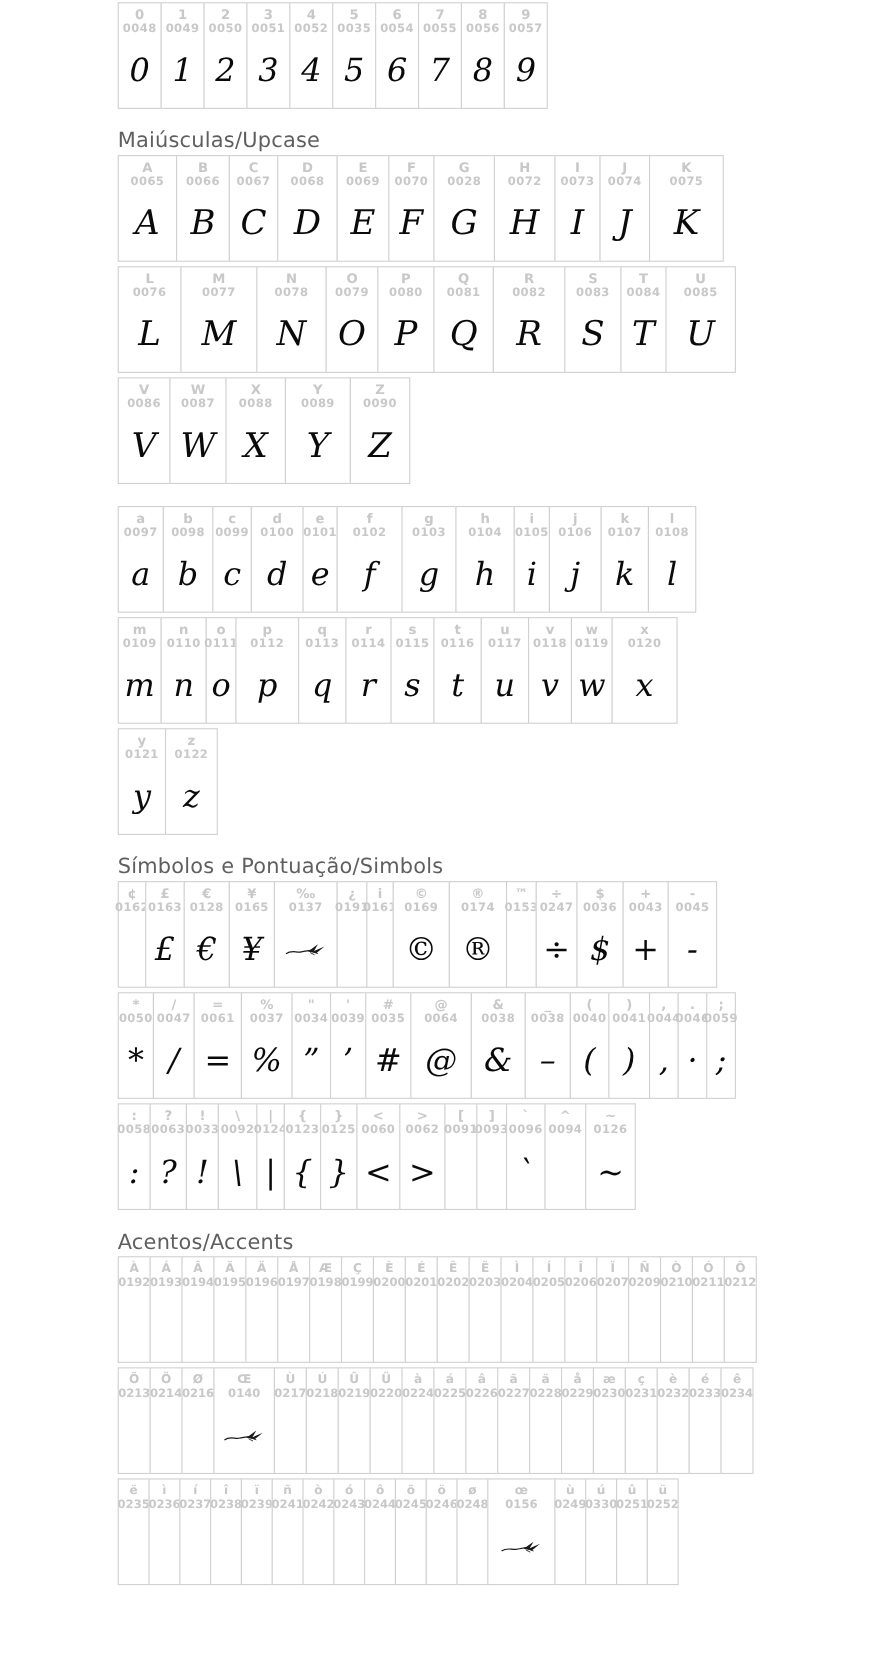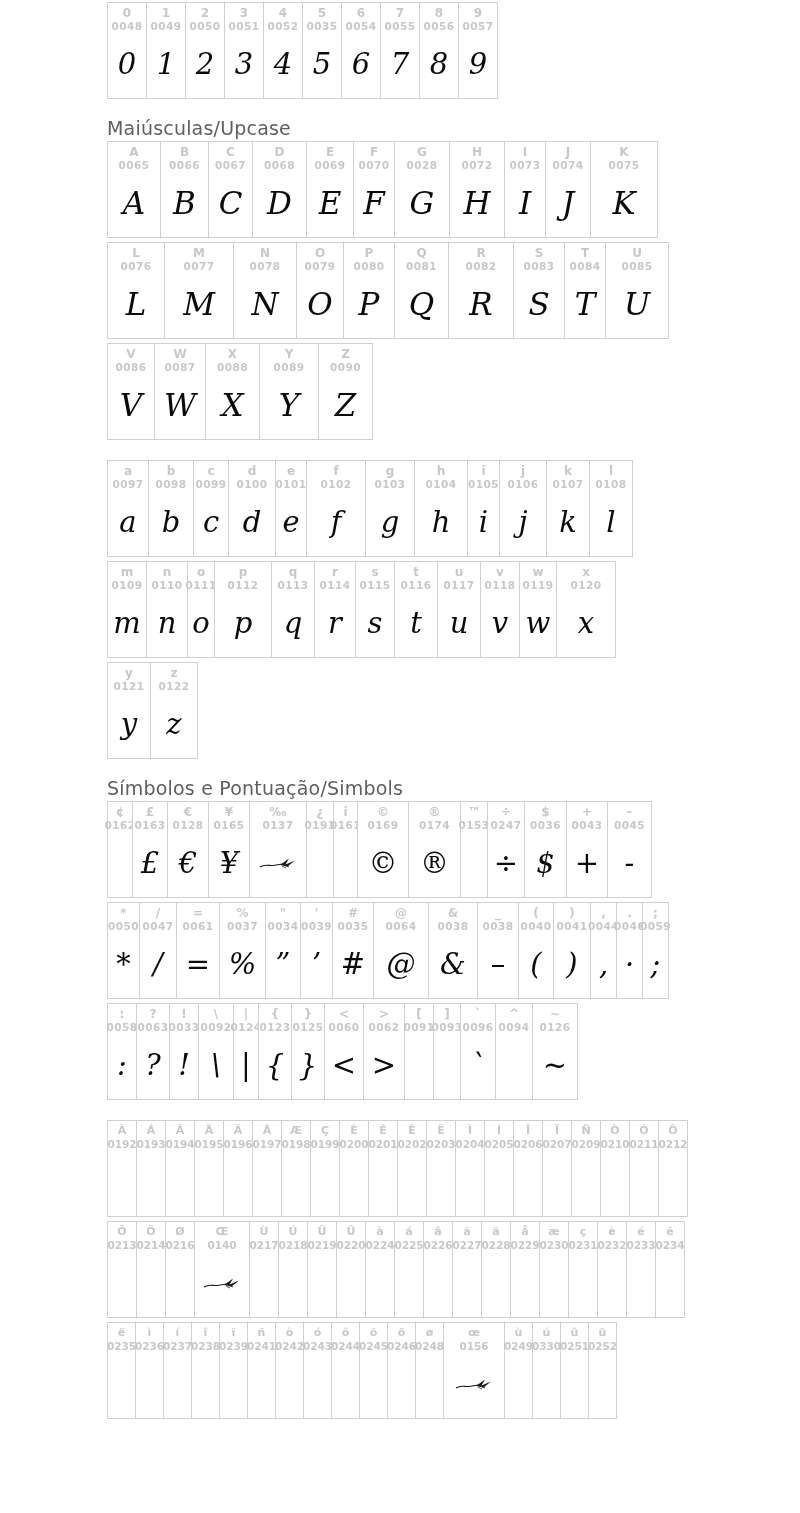--- a/index.html
+++ b/index.html
@@ -581,20 +581,21 @@
             <div class="cell-glyph"></div>
           </div>
           <div class="cell" style="width: 46px;">
             <div class="cell-char">~</div>
             <div class="cell-code">0126</div>
             <div class="cell-glyph">~</div>
           </div>
         </div>
       </section>
       <section class="section section-accents">
+        <h2 class="section-title">Acentos/Accents</h2>
         <div class="row">
           <div class="cell" style="width: 30px;">
             <div class="cell-char">À</div>
             <div class="cell-code">0192</div>
             <div class="cell-glyph"></div>
           </div>
           <div class="cell" style="width: 30px;">
             <div class="cell-char">Á</div>
             <div class="cell-code">0193</div>
             <div class="cell-glyph"></div>

